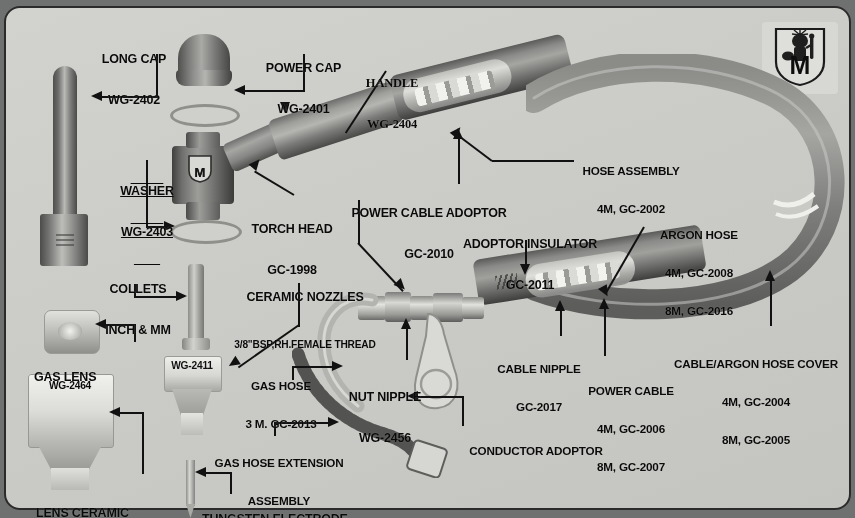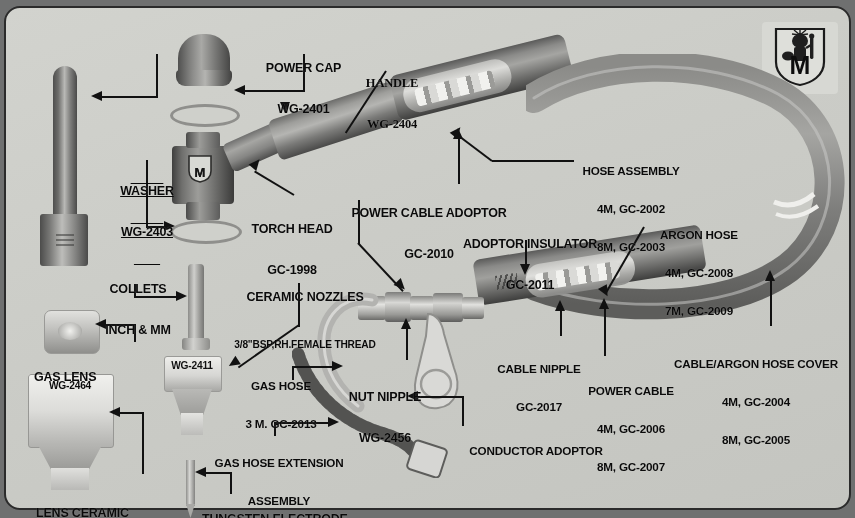--- a/index.html
+++ b/index.html
@@ -305,20 +305,24 @@
         <div class="ah ah-r" style="left:322px;top:409px;"></div>
 
         <div class="ln vln" style="left:224px;top:464px;height:22px;"></div>
         <div class="ln hln" style="left:200px;top:464px;width:26px;"></div>
         <div class="ah ah-l" style="left:189px;top:459px;"></div>
 
         <div class="ln vln" style="left:136px;top:404px;height:62px;"></div>
         <div class="ln hln" style="left:114px;top:404px;width:24px;"></div>
         <div class="ah ah-l" style="left:103px;top:399px;"></div>
 
+        <div class="lbl s13 ctr" style="left:72px;top:18px;width:112px;">
+          <span class="l1">LONG CAP</span>
+          <span class="l1">WG-2402</span>
+        </div>
 
         <div class="lbl s13 ctr" style="left:240px;top:27px;width:115px;">
           <span class="l1">POWER CAP</span>
           <span class="l1">WG-2401</span>
         </div>
 
         <div class="lbl s13 ctr" style="left:332px;top:42px;width:108px;font-family:Liberation Serif, serif;">
           <span class="l1">HANDLE</span>
           <span class="l1">WG-2404</span>
         </div>
@@ -339,27 +343,26 @@
         </div>
 
         <div class="lbl s13 ctr" style="left:440px;top:203px;width:168px;">
           <span class="l1">ADOPTOR INSULATOR</span>
           <span class="l1">GC-2011</span>
         </div>
 
         <div class="lbl s12 ctr" style="left:552px;top:132px;width:146px;">
           <span class="l1">HOSE ASSEMBLY</span>
           <span class="l1">4M, GC-2002</span>
-          <span class="l1">8M, GC-2003</span>
         </div>
 
         <div class="lbl s12 ctr" style="left:628px;top:196px;width:130px;">
           <span class="l1">ARGON HOSE</span>
           <span class="l1">4M, GC-2008</span>
-          <span class="l1">7M, GC-2009</span>
+          <span class="l1">8M, GC-2016</span>
         </div>
 
         <div class="lbl s12 ctr" style="left:650px;top:325px;width:200px;">
           <span class="l1">CABLE/ARGON HOSE COVER</span>
           <span class="l1">4M, GC-2004</span>
           <span class="l1">8M, GC-2005</span>
         </div>
 
         <div class="lbl s12 ctr" style="left:470px;top:330px;width:126px;">
           <span class="l1">CABLE NIPPLE</span>

